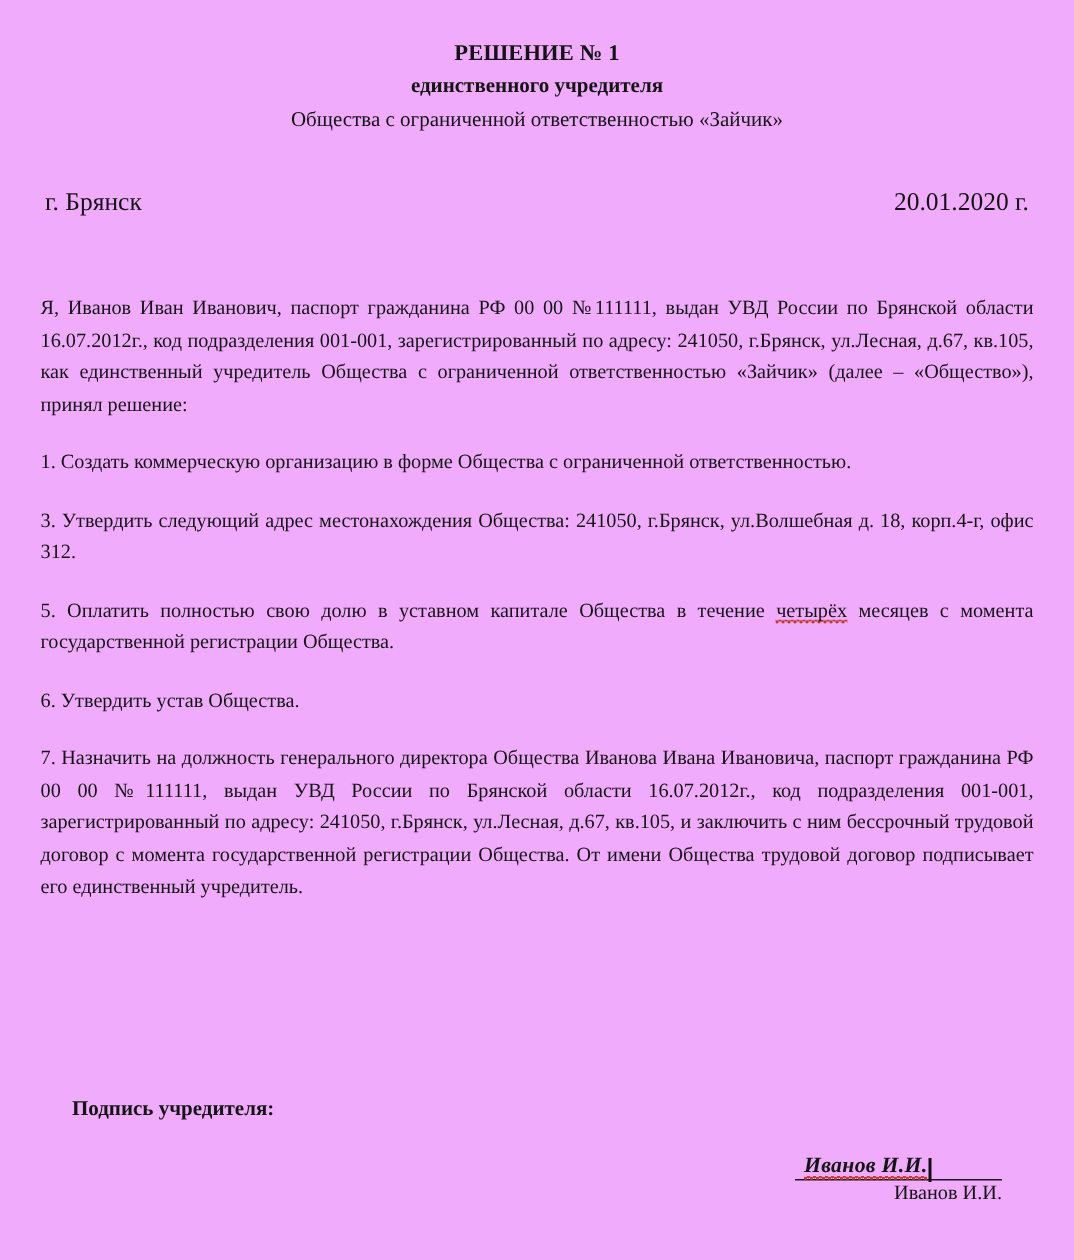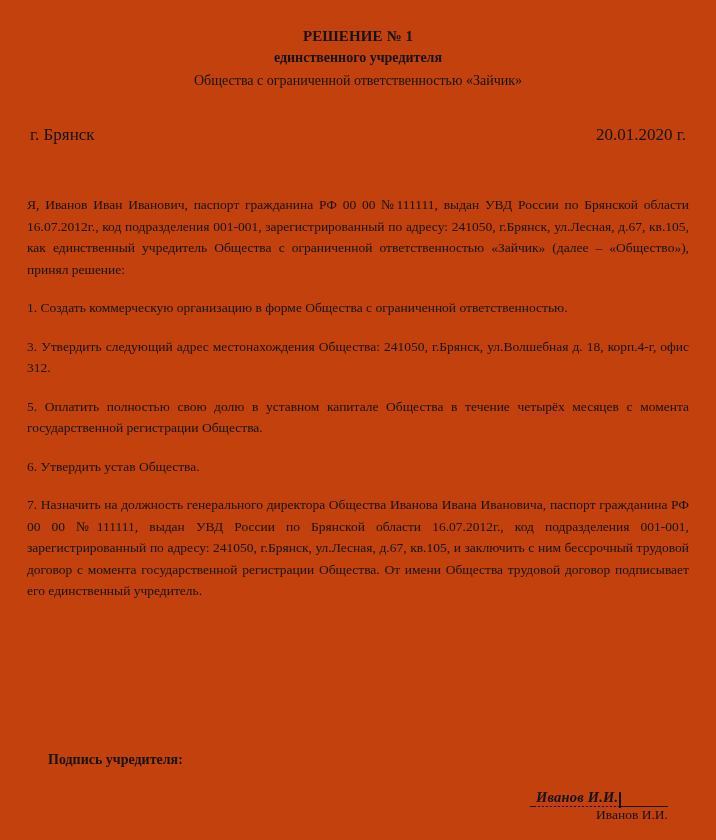--- a/index.html
+++ b/index.html
@@ -16,21 +16,21 @@
     font-family: "Liberation Serif", "DejaVu Serif", serif;
     color: #141414;
     -webkit-font-smoothing: antialiased;
   }
 
   .page {
     position: absolute;
     inset: 0;
     width: 716px;
     height: 840px;
-    background: #c2410c;
+    background: #f0abfc;
   }
 
   
   .doc-header {
     padding-top: 26px;
     text-align: center;
   }
   .doc-title {
     font-size: 15px;
     font-weight: bold;
@@ -90,21 +90,21 @@
       radial-gradient(circle at 3px 0.4px, #c0392b 1px, transparent 1.25px);
     background-size: 4px 3px;
     background-repeat: repeat-x;
     background-position: 0 100%;
     padding-bottom: 2px;
   }
 
   
   .sign-block {
     position: absolute;
-    top: 750px;
+    top: 730px;
     left: 48px;
     width: 620px;
   }
   .sign-label {
     font-size: 14px;
     font-weight: bold;
     line-height: 20px;
   }
   .sign-row {
     margin-top: 14px;

